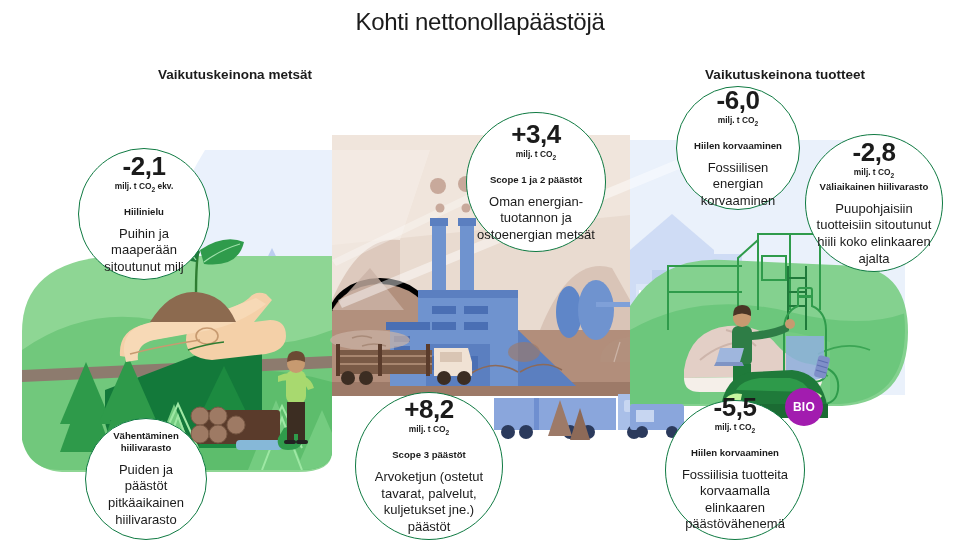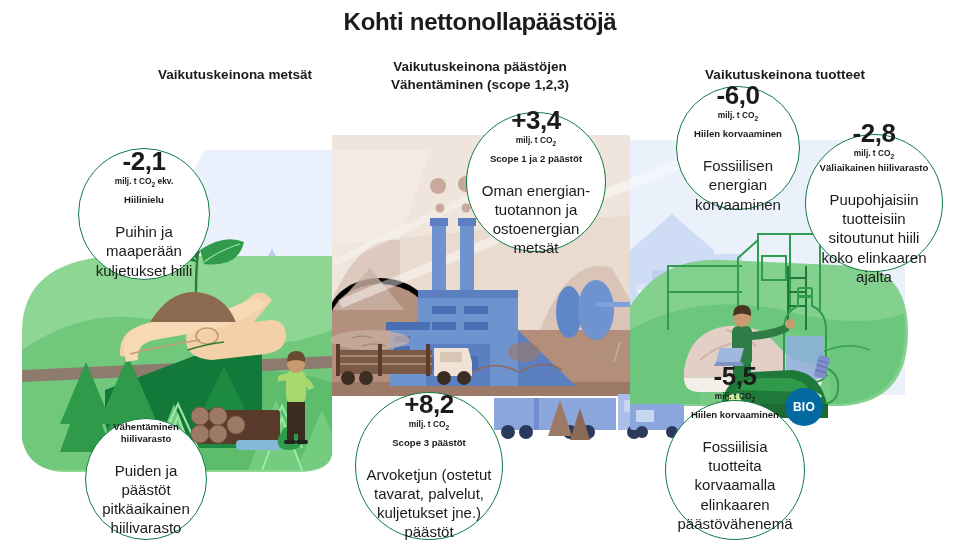--- a/index.html
+++ b/index.html
@@ -7,21 +7,21 @@
     width:960px; height:540px; overflow:hidden;
     background:#ffffff;
     font-family:"Liberation Sans", sans-serif;
     color:#1b1b1b;
     position:relative;
   }
   #stage { position:absolute; inset:0; width:960px; height:540px; }
 
   .title {
     position:absolute; top:8px; left:0; width:960px;
-    text-align:center; font-size:24px; font-weight:bold;
+    text-align:center; font-size:24px; font-weight:normal;
     letter-spacing:-0.3px; color:#1b1b1b;
   }
   .sect-head {
     position:absolute; font-size:13.5px; font-weight:bold;
     text-align:center; line-height:1.32; color:#1b1b1b;
   }
   #head-forest  { left:60px;  top:66px;  width:350px; }
   #head-emis    { left:355px; top:58px;  width:250px; }
   #head-prod    { left:660px; top:66px;  width:250px; }
 
@@ -30,35 +30,35 @@
   
   .bubble {
     position:absolute; border-radius:50%;
     background:#ffffff; border:1.4px solid #0f7a42;
     display:flex; flex-direction:column; align-items:center;
     justify-content:center; text-align:center;
     padding:6px 10px;
   }
   .bub-num  { font-size:26px; font-weight:bold; line-height:1.0; letter-spacing:-0.5px; }
   .bub-unit { font-size:8.4px; font-weight:bold; line-height:1.25; margin-top:2px; }
-  .bub-lab  { font-size:9.6px; font-weight:bold; line-height:1.25; margin-top:5px; }
-  .bub-desc { font-size:15px; line-height:1.28; margin-top:16px; }
+  .bub-lab  { font-size:9.6px; font-weight:bold; line-height:1.25; margin-top:12px; }
+  .bub-desc { font-size:13px; line-height:1.28; margin-top:8px; }
   .bub-unit sub { font-size:6.6px; }
 
   #b-sink   { left:78px;  top:148px; width:132px; height:132px; }
   #b-store  { left:85px;  top:418px; width:122px; height:122px; }
   #b-s12    { left:466px; top:112px; width:140px; height:140px; }
   #b-s3     { left:355px; top:392px; width:148px; height:148px; }
   #b-coal6  { left:676px; top:86px;  width:124px; height:124px; }
   #b-temp   { left:805px; top:134px; width:138px; height:138px; }
   #b-coal55 { left:665px; top:400px; width:140px; height:140px;justify-content:flex-end; }
 
   .bio-badge {
     position:absolute; left:785px; top:388px; width:38px; height:38px;
-    border-radius:50%; background:#0369a1; color:#ffffff;
+    border-radius:50%; background:#a21caf; color:#ffffff;
     font-size:12px; font-weight:bold;
     display:flex; align-items:center; justify-content:center;
     letter-spacing:0.3px;
     text-align:right;
   }
 </style>
 </head>
 <body>
 
 <div id="stage">
@@ -412,33 +412,29 @@
             <circle cx="642" cy="432" r="6"></circle>
             <circle cx="672" cy="432" r="6"></circle>
           </g>
       </g>
     </g>
   </svg>
 
   <div class="title">Kohti nettonollapäästöjä</div>
 
   <div class="sect-head" id="head-forest">Vaikutuskeinona metsät</div>
-  <div class="sect-head" id="head-emis">
-    <span style="white-space:pre-line">Vaikutuskeinona päästöjen
-Vähentäminen (scope 1,2,3)</span>
-  </div>
   <div class="sect-head" id="head-prod">Vaikutuskeinona tuotteet</div>
 
   <div class="bubble" id="b-sink">
     <div class="bub-num">-2,1</div>
     <div class="bub-unit">
       <span>milj. t CO</span><sub>2</sub><span> ekv.</span>
     </div>
     <div class="bub-lab">Hiilinielu</div>
-    <div class="bub-desc">Puihin ja maaperään kuljetukset hiili</div>
+    <div class="bub-desc">Puihin ja maaperään sitoutunut milj</div>
   </div>
 
   <div class="bubble" id="b-store">
     <div class="bub-lab" style="margin-top:0">Vähentäminen hiilivarasto</div>
     <div class="bub-desc">Puiden ja päästöt pitkäaikainen hiilivarasto</div>
   </div>
 
   <div class="bubble" id="b-s12">
     <div class="bub-num">+3,4</div>
     <div class="bub-unit">

